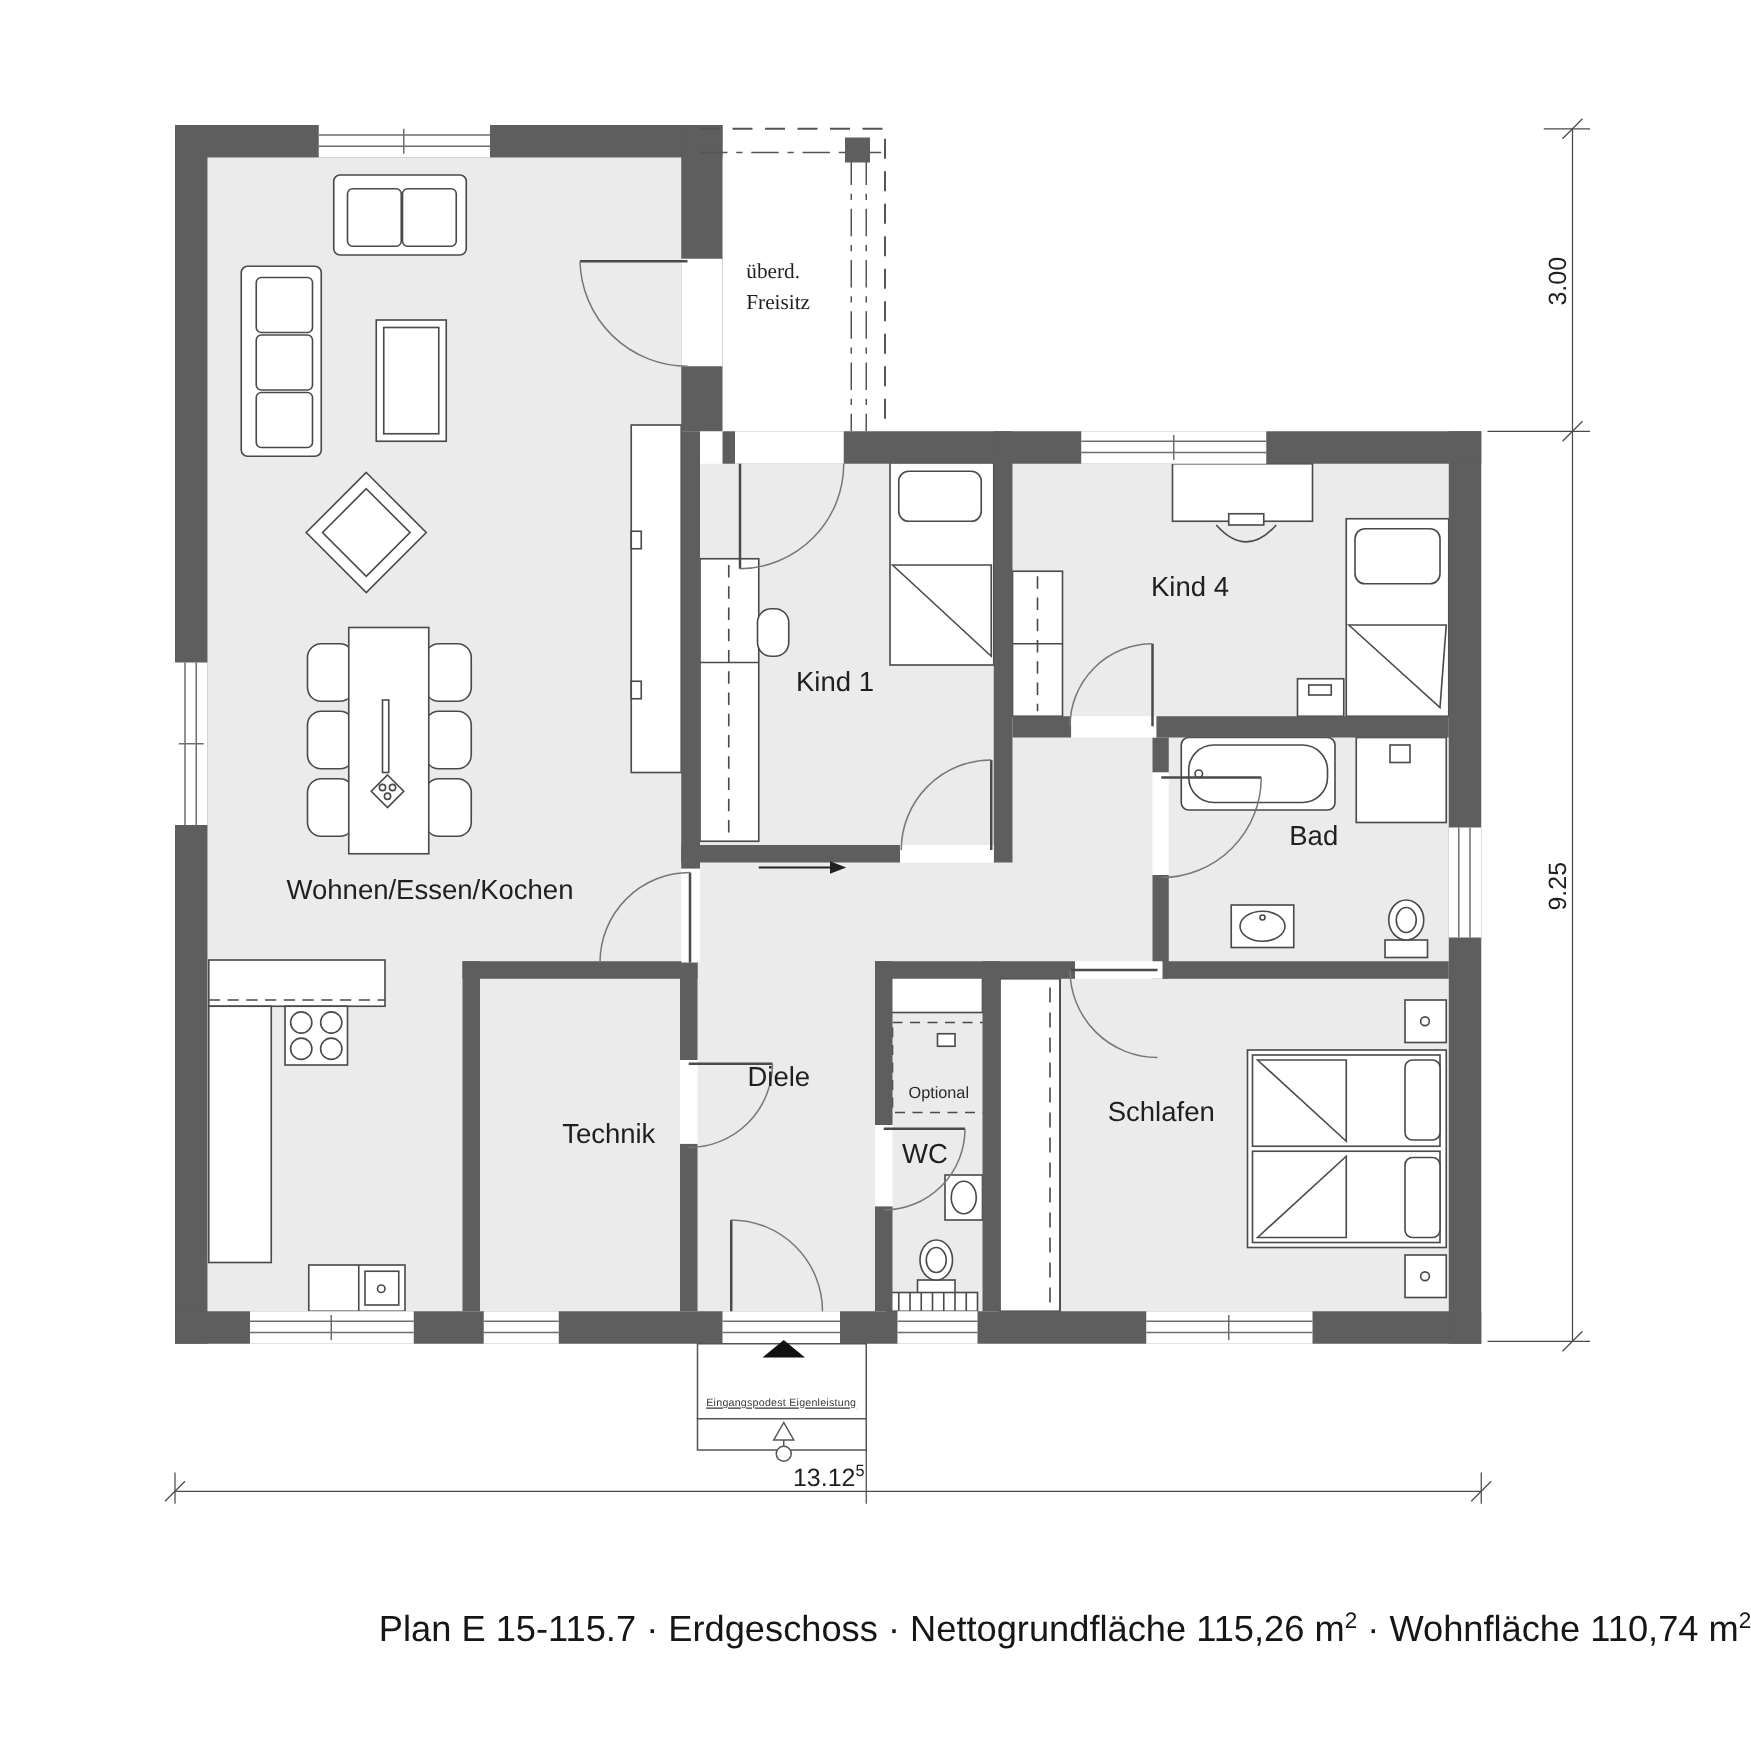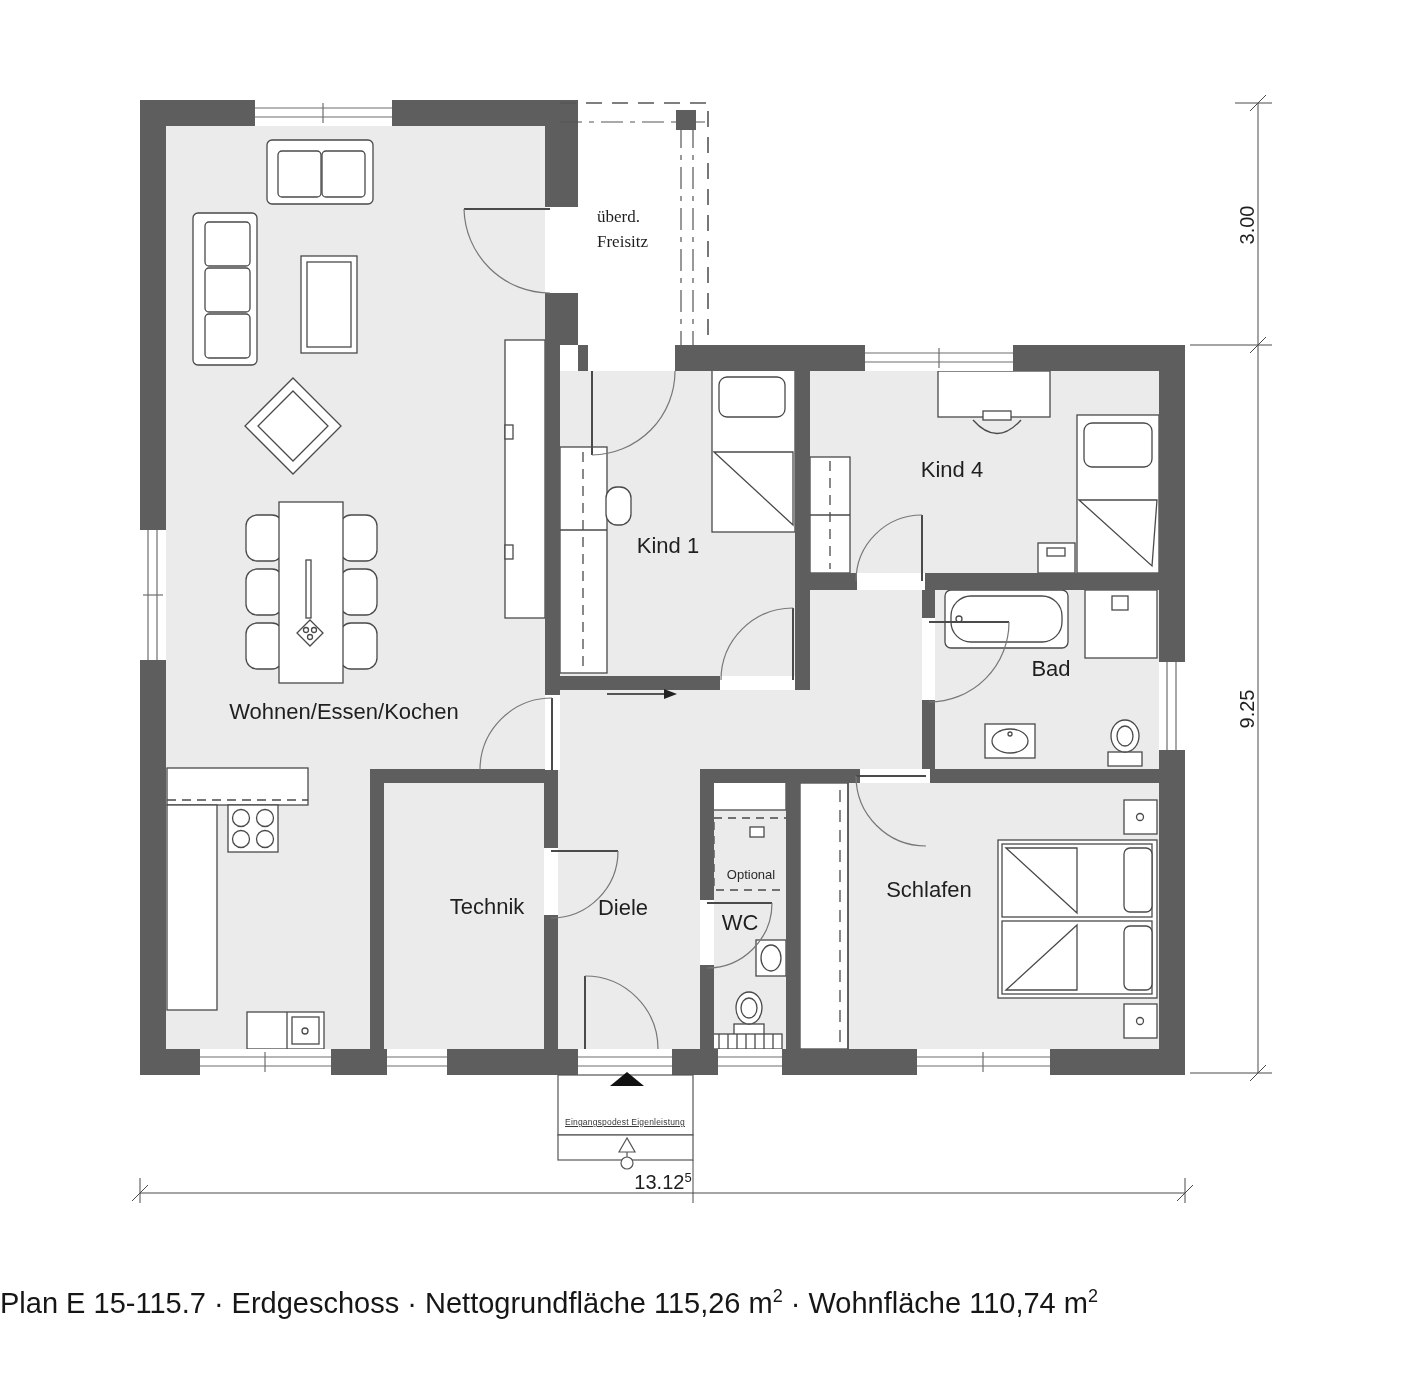--- a/index.html
+++ b/index.html
@@ -6,21 +6,21 @@
   #stage{position:relative;width:1401px;height:1400px;background:#ffffff;overflow:hidden;
          font-family:"Liberation Sans",sans-serif;}
   #plan-svg{position:absolute;left:0;top:0;}
   .lbl{position:absolute;transform:translate(-50%,-50%);white-space:nowrap;
        color:#1f1f1f;font-size:22px;}
   .lbl-left{transform:none;text-align:left;font-family:Liberation Serif, serif;}
   .lbl-small{font-size:13px;color:#2a2a2a;text-align:center;}
   .lbl-tiny{font-size:8.5px;color:#3a3a3a;letter-spacing:.2px;text-decoration:underline;}
   .dim{font-size:20px;color:#1f1f1f;}
   .dim-v{transform:translate(-50%,-50%) rotate(-90deg);}
-  #caption{position:absolute;left:0;top:1286px;width:100%;text-align:left;
+  #caption{position:absolute;left:0;top:1286px;width:100%;text-align:right;
            font-size:29px;color:#161616;}
   #caption sup{font-size:18px;}
   .dim sup{font-size:13px;}
 </style>
 </head>
 <body>
 
 <div id="stage">
 <svg id="plan-svg" width="1401" height="1400" viewBox="0 0 1401 1400">
 
@@ -361,21 +361,21 @@
     <line x1="1185" y1="1178" x2="1185" y2="1203"></line>
     <line x1="693" y1="1160" x2="693" y2="1203"></line>
   </g>
 </svg>
 
   <div class="lbl" style="left:344px;top:712px">Wohnen/Essen/Kochen</div>
   <div class="lbl" style="left:668px;top:546px">Kind 1</div>
   <div class="lbl" style="left:952px;top:470px">Kind 4</div>
   <div class="lbl" style="left:1051px;top:669px">Bad</div>
   <div class="lbl" style="left:487px;top:907px">Technik</div>
-  <div class="lbl" style="left:623px;top:908px">Diele</div>
+  <div class="lbl" style="left:623px;top:862px">Diele</div>
   <div class="lbl" style="left:740px;top:923px">WC</div>
   <div class="lbl" style="left:929px;top:890px">Schlafen</div>
 
   <div class="lbl lbl-left" style="left:597px;top:204px;font-size:17px;line-height:25px">
     <div>überd.</div>
     <div>Freisitz</div>
   </div>
 
   <div class="lbl lbl-small" style="left:751px;top:874px">Optional</div>
 

